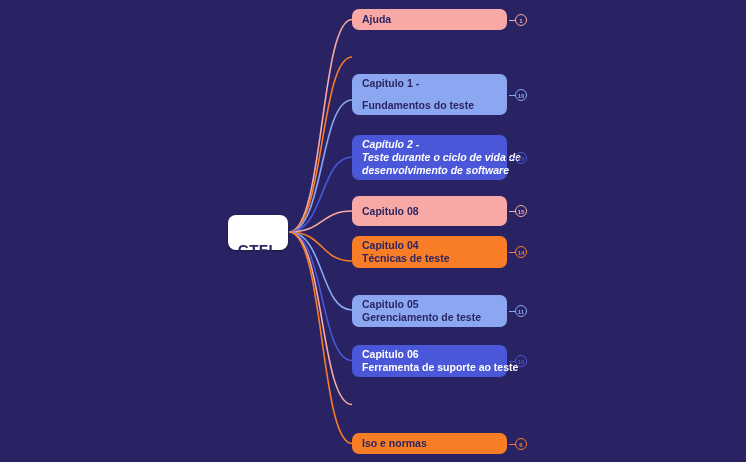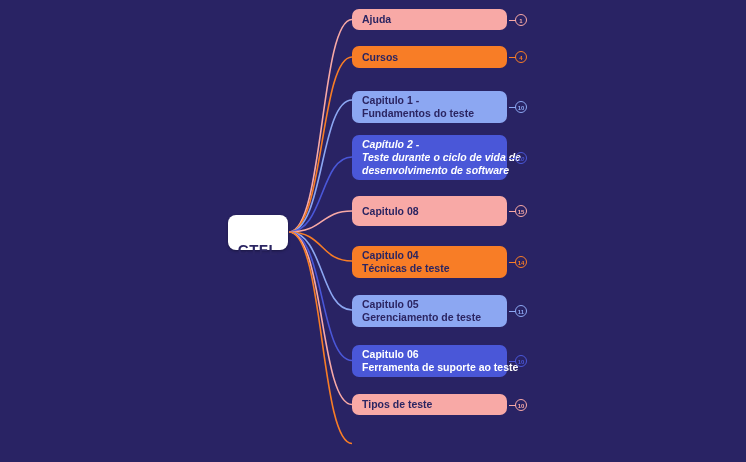--- a/index.html
+++ b/index.html
@@ -53,59 +53,55 @@
 
   <div class="root-node" style="background: rgb(255, 255, 255);">
     <span style="color: rgb(43, 37, 98);">CTFL</span>
   </div>
 
   <div class="topic" style="top: 9px; min-height: 21px; background: rgb(248, 169, 166); color: rgb(43, 37, 98); justify-content: center; --c: #F8A9A6;">
     <div class="t-line">Ajuda</div>
     <span class="badge">1</span>
   </div>
 
-  <div class="topic" style="top: 46px; min-height: 22px; background: rgb(248, 125, 38); color: rgb(43, 37, 98); --c: #F87D26;">
-    <div class="t-line">Cursos</div>
-    <span class="badge">4</span>
-  </div>
 
-  <div class="topic" style="top: 91px; min-height: 30px; background: rgb(140, 167, 242); color: rgb(43, 37, 98); --c: #8CA7F2;">
+  <div class="topic" style="top: 74px; min-height: 30px; background: rgb(140, 167, 242); color: rgb(43, 37, 98); gap: 9px; --c: #8CA7F2;">
     <div class="t-line">Capitulo 1 -</div>
     <div class="t-line">Fundamentos do teste</div>
     <span class="badge">10</span>
   </div>
 
   <div class="topic" style="top: 135px; min-height: 44px; background: rgb(74, 87, 216); color: rgb(255, 255, 255); font-style: italic; --c: #4A57D8;">
     <div class="t-line">Capítulo 2 -</div>
     <div class="t-line">Teste durante o ciclo de vida de</div>
     <div class="t-line">desenvolvimento de software</div>
     <span class="badge">10</span>
   </div>
 
   <div class="topic" style="top: 196px; min-height: 30px; background: rgb(248, 169, 166); color: rgb(43, 37, 98); --c: #F8A9A6;">
     <div class="t-line">Capitulo 08</div>
     <span class="badge">15</span>
   </div>
 
-  <div class="topic" style="top: 246px; min-height: 30px; background: rgb(248, 125, 38); color: rgb(43, 37, 98); --c: #F87D26;">
+  <div class="topic" style="top: 236px; min-height: 30px; background: rgb(248, 125, 38); color: rgb(43, 37, 98); --c: #F87D26;">
     <div class="t-line">Capitulo 04</div>
     <div class="t-line">Técnicas de teste</div>
     <span class="badge">14</span>
   </div>
 
   <div class="topic" style="top: 295px; min-height: 30px; background: rgb(140, 167, 242); color: rgb(43, 37, 98); --c: #8CA7F2;">
     <div class="t-line">Capitulo 05</div>
     <div class="t-line">Gerenciamento de teste</div>
     <span class="badge">11</span>
   </div>
 
   <div class="topic" style="top: 345px; min-height: 31px; background: rgb(74, 87, 216); color: rgb(255, 255, 255); --c: #4A57D8;">
     <div class="t-line">Capitulo 06</div>
     <div class="t-line">Ferramenta de suporte ao teste</div>
     <span class="badge">10</span>
   </div>
 
-  <div class="topic" style="top: 394px; min-height: 21px; background: rgb(248, 169, 166); color: rgb(43, 37, 98); --c: #F8A9A6;">
-    <div class="t-line">Tipos de teste</div>
-    <span class="badge">10</span>
+
+  <div class="topic" style="top: 433px; min-height: 21px; background: rgb(248, 125, 38); color: rgb(43, 37, 98); --c: #F87D26;">
+    <div class="t-line">Iso e normas</div>
+    <span class="badge">6</span>
   </div>
-
 </div>
 
 </body></html>

